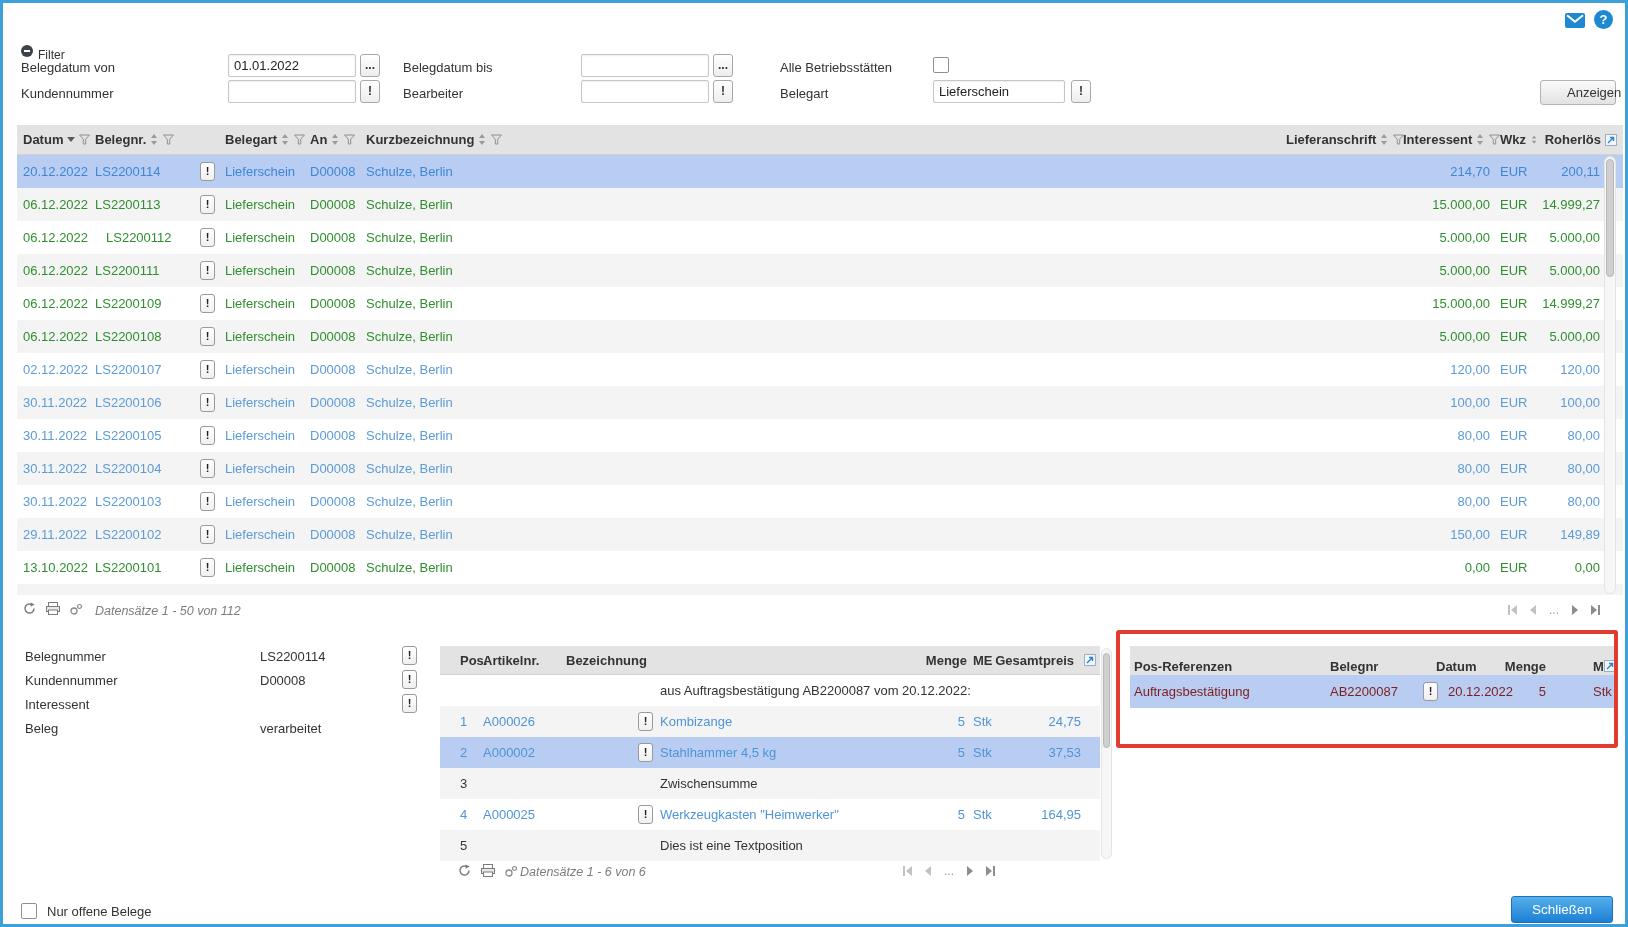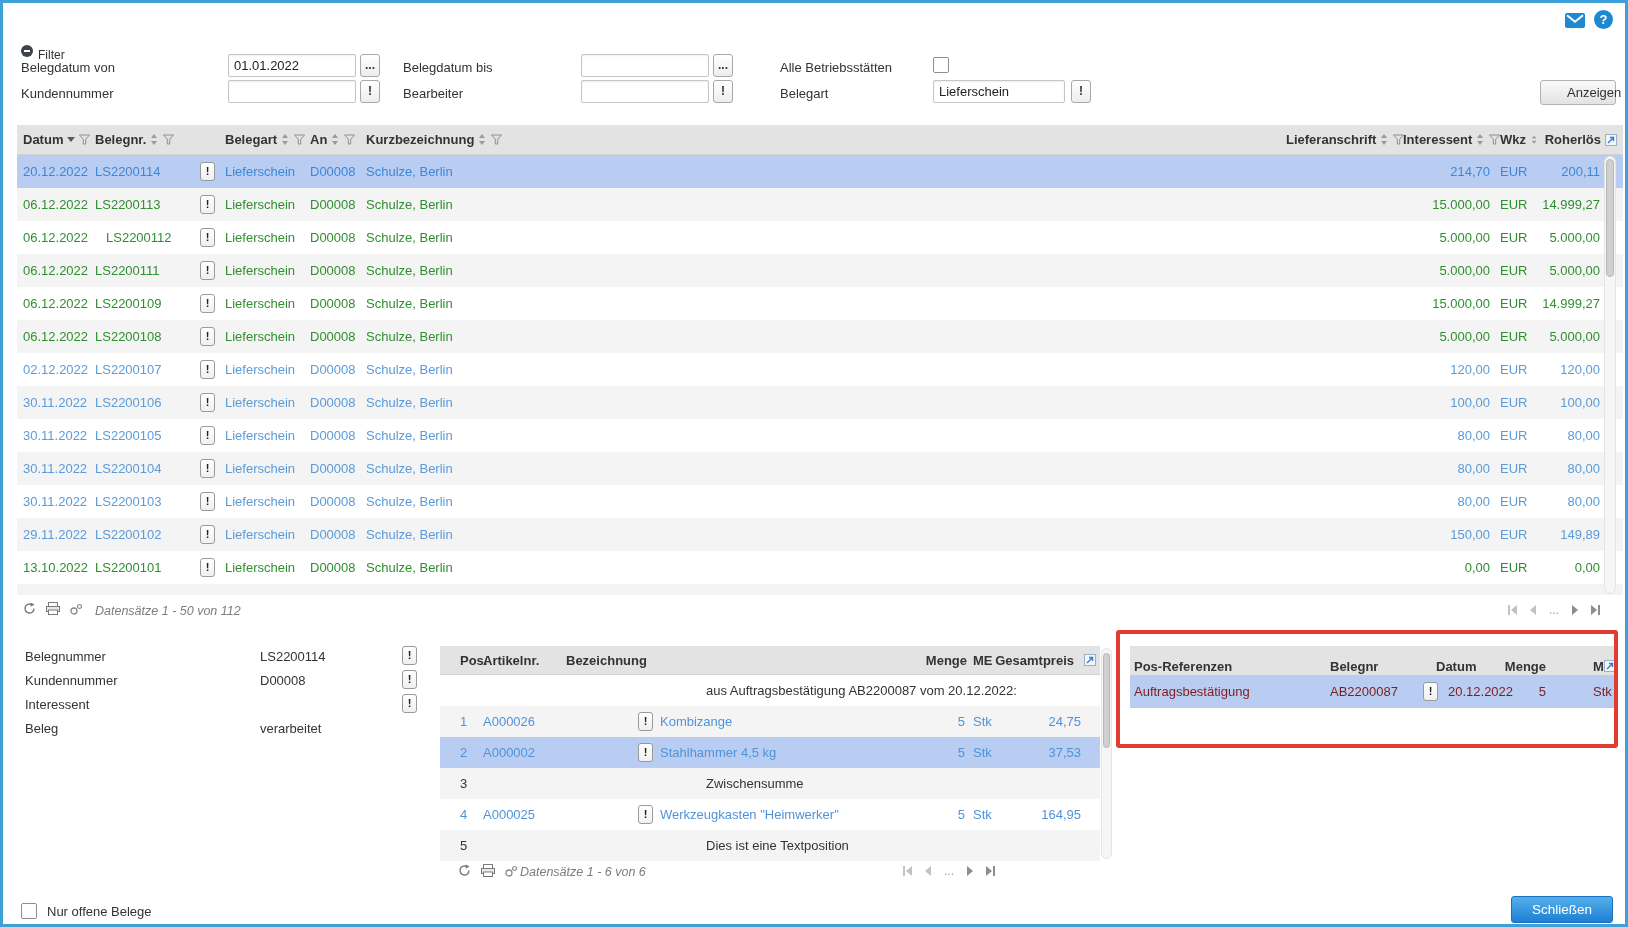--- a/index.html
+++ b/index.html
@@ -44,21 +44,21 @@
   .mrow .cell{line-height:33px;}
   .prow .cell{line-height:31px;}
   .rrow .cell{line-height:33px;}
   .alt{background:#f4f4f4;}
   .selected{background:#b9cdf2;}
   .selected .cell{color:#3c87d8;}
   .green .cell{color:#2f8f2f;}
   .blue .cell{color:#5b9bd8;}
   .prow .cell{color:#4f94d8;}
   .prow.plain .cell{color:#333;}
-  .prow.plain .c-bez{left:126px;margin-left:46px;}
+  .prow.plain .c-bez{left:126px;}
   .prow.psel{background:#b9cdf2;}
   .rrow.rsel{background:#b9cdf2;}
   .rrow .cell{color:#7f1d1d;}
   .rexcl{position:absolute;width:15px;height:19px;border:1px solid #9a9a9a;border-radius:3px;
     background:linear-gradient(#fff,#f0f0f0);color:#222;font-weight:bold;font-size:11px;
     text-align:center;line-height:17px;box-sizing:border-box;cursor:pointer;}
   .mrow .rexcl{top:7px;}
   .prow .rexcl{top:6px;}
   .rrow .rexcl{top:7px;}
   

